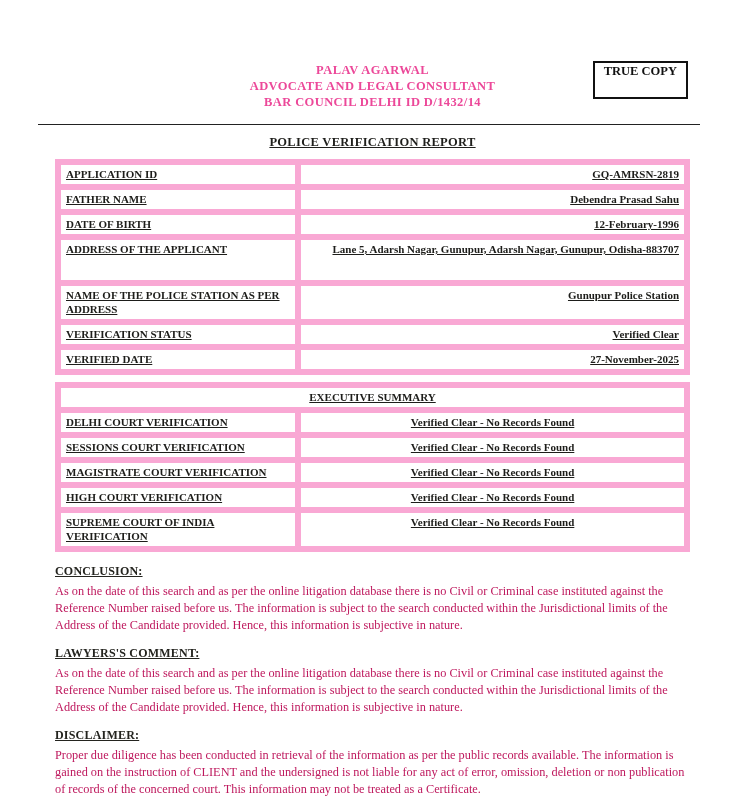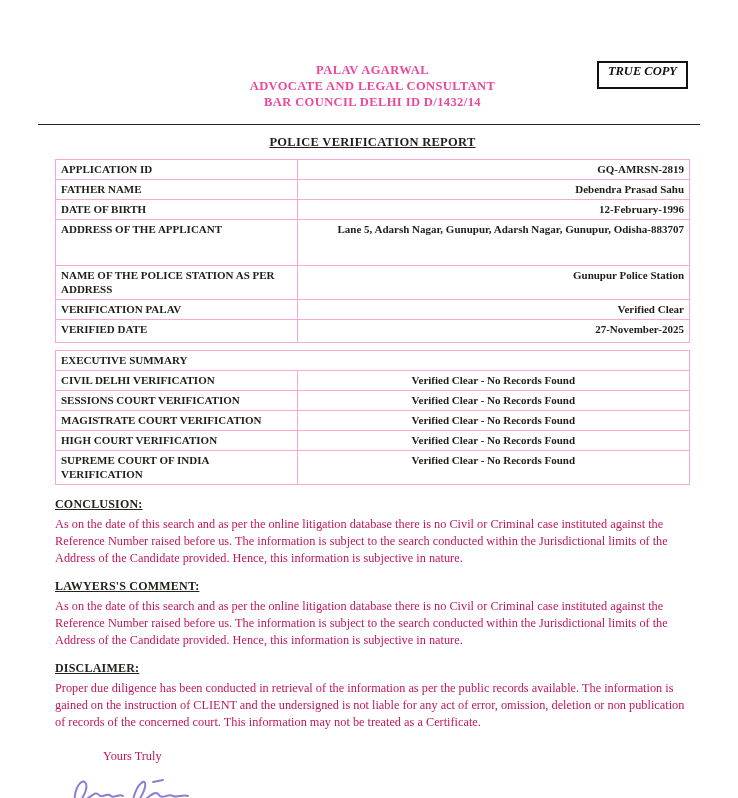--- a/index.html
+++ b/index.html
@@ -24,23 +24,22 @@
     font-weight: bold;
     font-size: 12.5px;
     color: #ec4899;
     letter-spacing: 0.4px;
   }
   .stamp {
     position: absolute;
     top: 61px;
     right: 50px;
     border: 2px solid #111111;
-    padding: 1px 9px 8px 9px;
-    font-weight: bold;
-    font-style: italic;
+    padding: 1px 9px 18px 9px;
+    font-weight: bold;
     font-size: 12.5px;
     color: #111111;
     background: #ffffff;
   }
   .head-rule {
     border: none;
     border-top: 1.6px solid #222222;
     margin: 14px -10px 0 -17px;
   }
   .report-title {
@@ -48,36 +47,38 @@
     font-weight: bold;
     font-size: 12.5px;
     color: #1f1f1c;
     text-decoration: underline;
     letter-spacing: 0.3px;
     margin-top: 10px;
     margin-bottom: 9px;
   }
   table { border-collapse: collapse; width: 635px; }
   td {
-    border: 1px solid #f9a8d4;
+    border: 6px solid #f9a8d4;
     font-size: 11px;
     font-weight: bold;
     color: #1d1d1a;
     padding: 2px 5px 3px 5px;
     vertical-align: top;
     line-height: 14px;
+    text-decoration: underline;
   }
   td.lbl { width: 242px; }
   td.val { width: 393px; text-align: right; }
   tr.row-address td { height: 46px; }
   tr.row-station td { height: 31px; }
   tr.row-status td { height: 20px; }
   tr.row-vdate td { height: 23px; }
   .summary-table { margin-top: 7px; }
   .summary-table td.sum-title {
+    text-align: center;
     height: 18px;
     padding-top: 2px;
   }
   .summary-table td.sval { text-align: center; }
   .section { margin-top: 12px; }
   .section-heading {
     font-weight: bold;
     font-size: 12px;
     color: #24241f;
     text-decoration: underline;
@@ -137,37 +138,37 @@
     </tr>
     <tr class="row-address">
       <td class="lbl">ADDRESS OF THE APPLICANT</td>
       <td class="val">Lane 5, Adarsh Nagar, Gunupur, Adarsh Nagar, Gunupur, Odisha-883707</td>
     </tr>
     <tr class="row-station">
       <td class="lbl">NAME OF THE POLICE STATION AS PER ADDRESS</td>
       <td class="val">Gunupur Police Station</td>
     </tr>
     <tr class="row-status">
-      <td class="lbl">VERIFICATION PALAV</td>
+      <td class="lbl">VERIFICATION STATUS</td>
       <td class="val">Verified Clear</td>
     </tr>
     <tr class="row-vdate">
       <td class="lbl">VERIFIED DATE</td>
       <td class="val">27-November-2025</td>
     </tr>
   </tbody>
     </table>
 
   <table class="summary-table">
     <tbody>
         <tr>
       <td class="sum-title" colspan="2">EXECUTIVE SUMMARY</td>
     </tr>
     <tr>
-      <td class="lbl">CIVIL DELHI VERIFICATION</td>
+      <td class="lbl">DELHI COURT VERIFICATION</td>
       <td class="val sval">Verified Clear - No Records Found</td>
     </tr>
     <tr>
       <td class="lbl">SESSIONS COURT VERIFICATION</td>
       <td class="val sval">Verified Clear - No Records Found</td>
     </tr>
     <tr>
       <td class="lbl">MAGISTRATE COURT VERIFICATION</td>
       <td class="val sval">Verified Clear - No Records Found</td>
     </tr>

